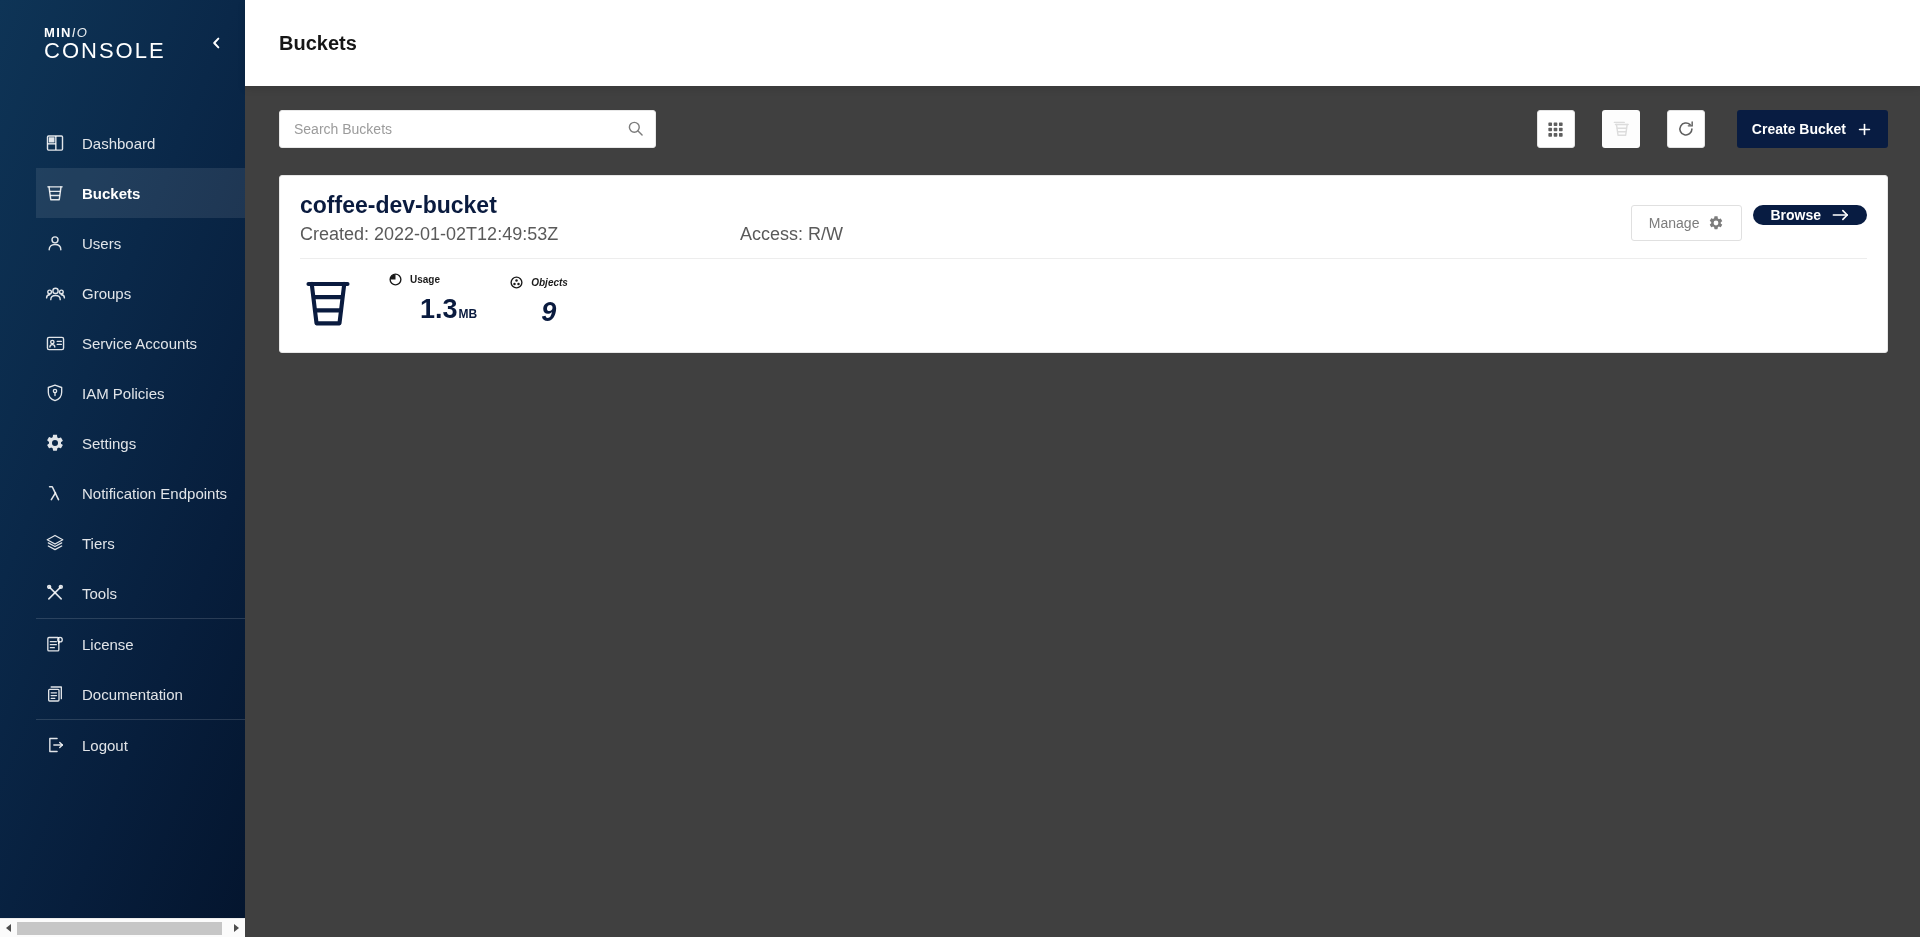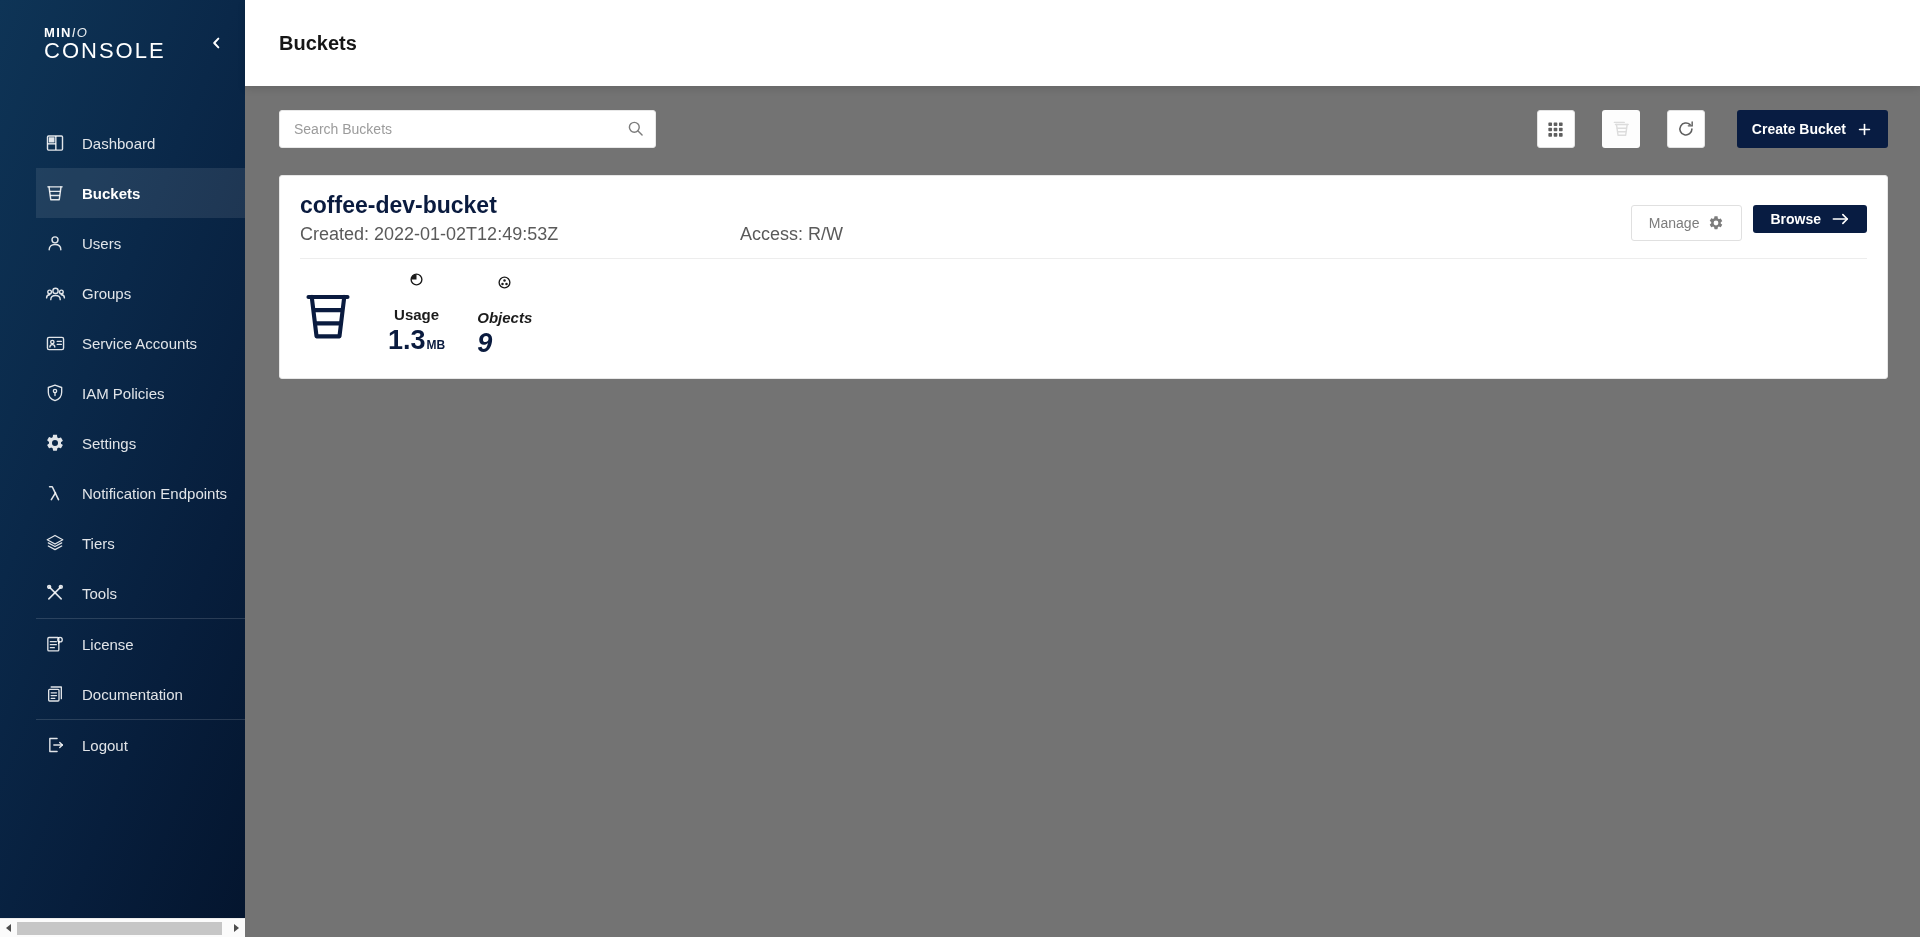--- a/index.html
+++ b/index.html
@@ -34,21 +34,21 @@
     border-right:5px solid #4d4d4d;}
   .sb-arrow.right::after{content:"";border-top:4px solid transparent;border-bottom:4px solid transparent;
     border-left:5px solid #4d4d4d;}
   .sb-thumb{flex:1;height:13px;background:#c6c6c6;margin-right:6px;cursor:pointer;}
 
   
   .main{flex:1;display:flex;flex-direction:column;background:#fff;min-width:0;}
   .topbar{height:86px;flex:0 0 86px;background:#fff;display:flex;align-items:center;
     padding-left:34px;box-shadow:0 3px 8px rgba(0,0,0,.10);position:relative;z-index:2;}
   .topbar h1{font-size:20px;font-weight:700;color:#161616;margin:0;}
-  .content{flex:1;padding:24px 32px 0 34px;background:#737373;position:relative;z-index:1;}
+  .content{flex:1;padding:24px 32px 0 34px;background:#404040;position:relative;z-index:1;}
 
   .actions-row{display:flex;align-items:center;}
   .search-wrap{position:relative;width:377px;}
   .search-wrap input{width:100%;height:38px;box-sizing:border-box;border:1px solid #e8e8e8;border-radius:3px;
     padding:0 42px 0 14px;font-size:14px;color:#333;outline:none;font-family:"Liberation Sans",sans-serif;}
   .search-wrap input::placeholder{color:#9b9b9b;}
   .search-icon{position:absolute;right:11px;top:9px;color:#7c7c7c;pointer-events:none;display:flex;}
 
   .right-actions{margin-left:auto;display:flex;align-items:center;gap:27px;}
   .icon-btn{width:38px;height:38px;background:#fff;border:1px solid #e3e3e3;border-radius:3px;
@@ -62,31 +62,31 @@
   .bucket-card{margin-top:27px;border:1px solid #e7e7e7;border-radius:3px;background:#fff;
     padding:0 20px;box-sizing:border-box;cursor:pointer;}
   .card-top{display:flex;padding-top:16px;}
   .bucket-name{font-size:23px;font-weight:700;color:#0A1B3F;line-height:27px;}
   .meta-row{display:flex;margin-top:5px;font-size:18px;color:#5a5a5a;}
   .meta-created{width:440px;}
   .card-buttons{margin-left:auto;display:flex;gap:11px;margin-top:13px;align-items:flex-start;}
   .manage-btn{height:36px;padding:0 17px;background:#fff;border:1px solid #e0e0e0;border-radius:3px;
     color:#7c7c7c;font-size:14px;display:flex;align-items:center;gap:9px;cursor:pointer;
     font-family:"Liberation Sans",sans-serif;}
-  .browse-btn{height:28px;padding:0 17px;background:#081C42;border:none;border-radius:3px;color:#fff;
+  .browse-btn{height:20px;padding:0 17px;background:#081C42;border:none;border-radius:11px;color:#fff;
     font-size:14px;font-weight:700;display:flex;align-items:center;gap:10px;cursor:pointer;
     font-family:"Liberation Sans",sans-serif;}
   .card-divider{height:1px;background:#ededed;margin-top:13px;}
   .card-bottom{display:flex;align-items:center;padding:13px 0 18px;}
   .big-bucket{color:#0A1B3F;display:flex;margin-left:2px;}
   .metric{margin-left:34px;}
   .metric.objects{margin-left:32px;font-style:italic;}
-  .metric-label{display:flex;align-items:center;gap:19px;font-size:15px;font-weight:700;color:#1b1b1b;flex-direction:column;}
+  .metric-label{display:flex;align-items:center;gap:7px;font-size:10px;font-weight:700;color:#1b1b1b;}
   .metric-label .m-icon{display:flex;color:#1b1b1b;}
-  .metric-value{margin-top:2px;font-size:27px;font-weight:700;color:#0A1B3F;line-height:30px;}
+  .metric-value{margin-top:2px;font-size:27px;font-weight:700;color:#0A1B3F;line-height:40px;margin-left:32px;}
   .metric-value .unit{font-size:12px;font-weight:700;margin-left:1px;}
   svg{display:block;}
 </style>
 </head>
 <body>
 
 <div class="app">
 
   <aside class="sidebar">
     <div class="logo-row">

